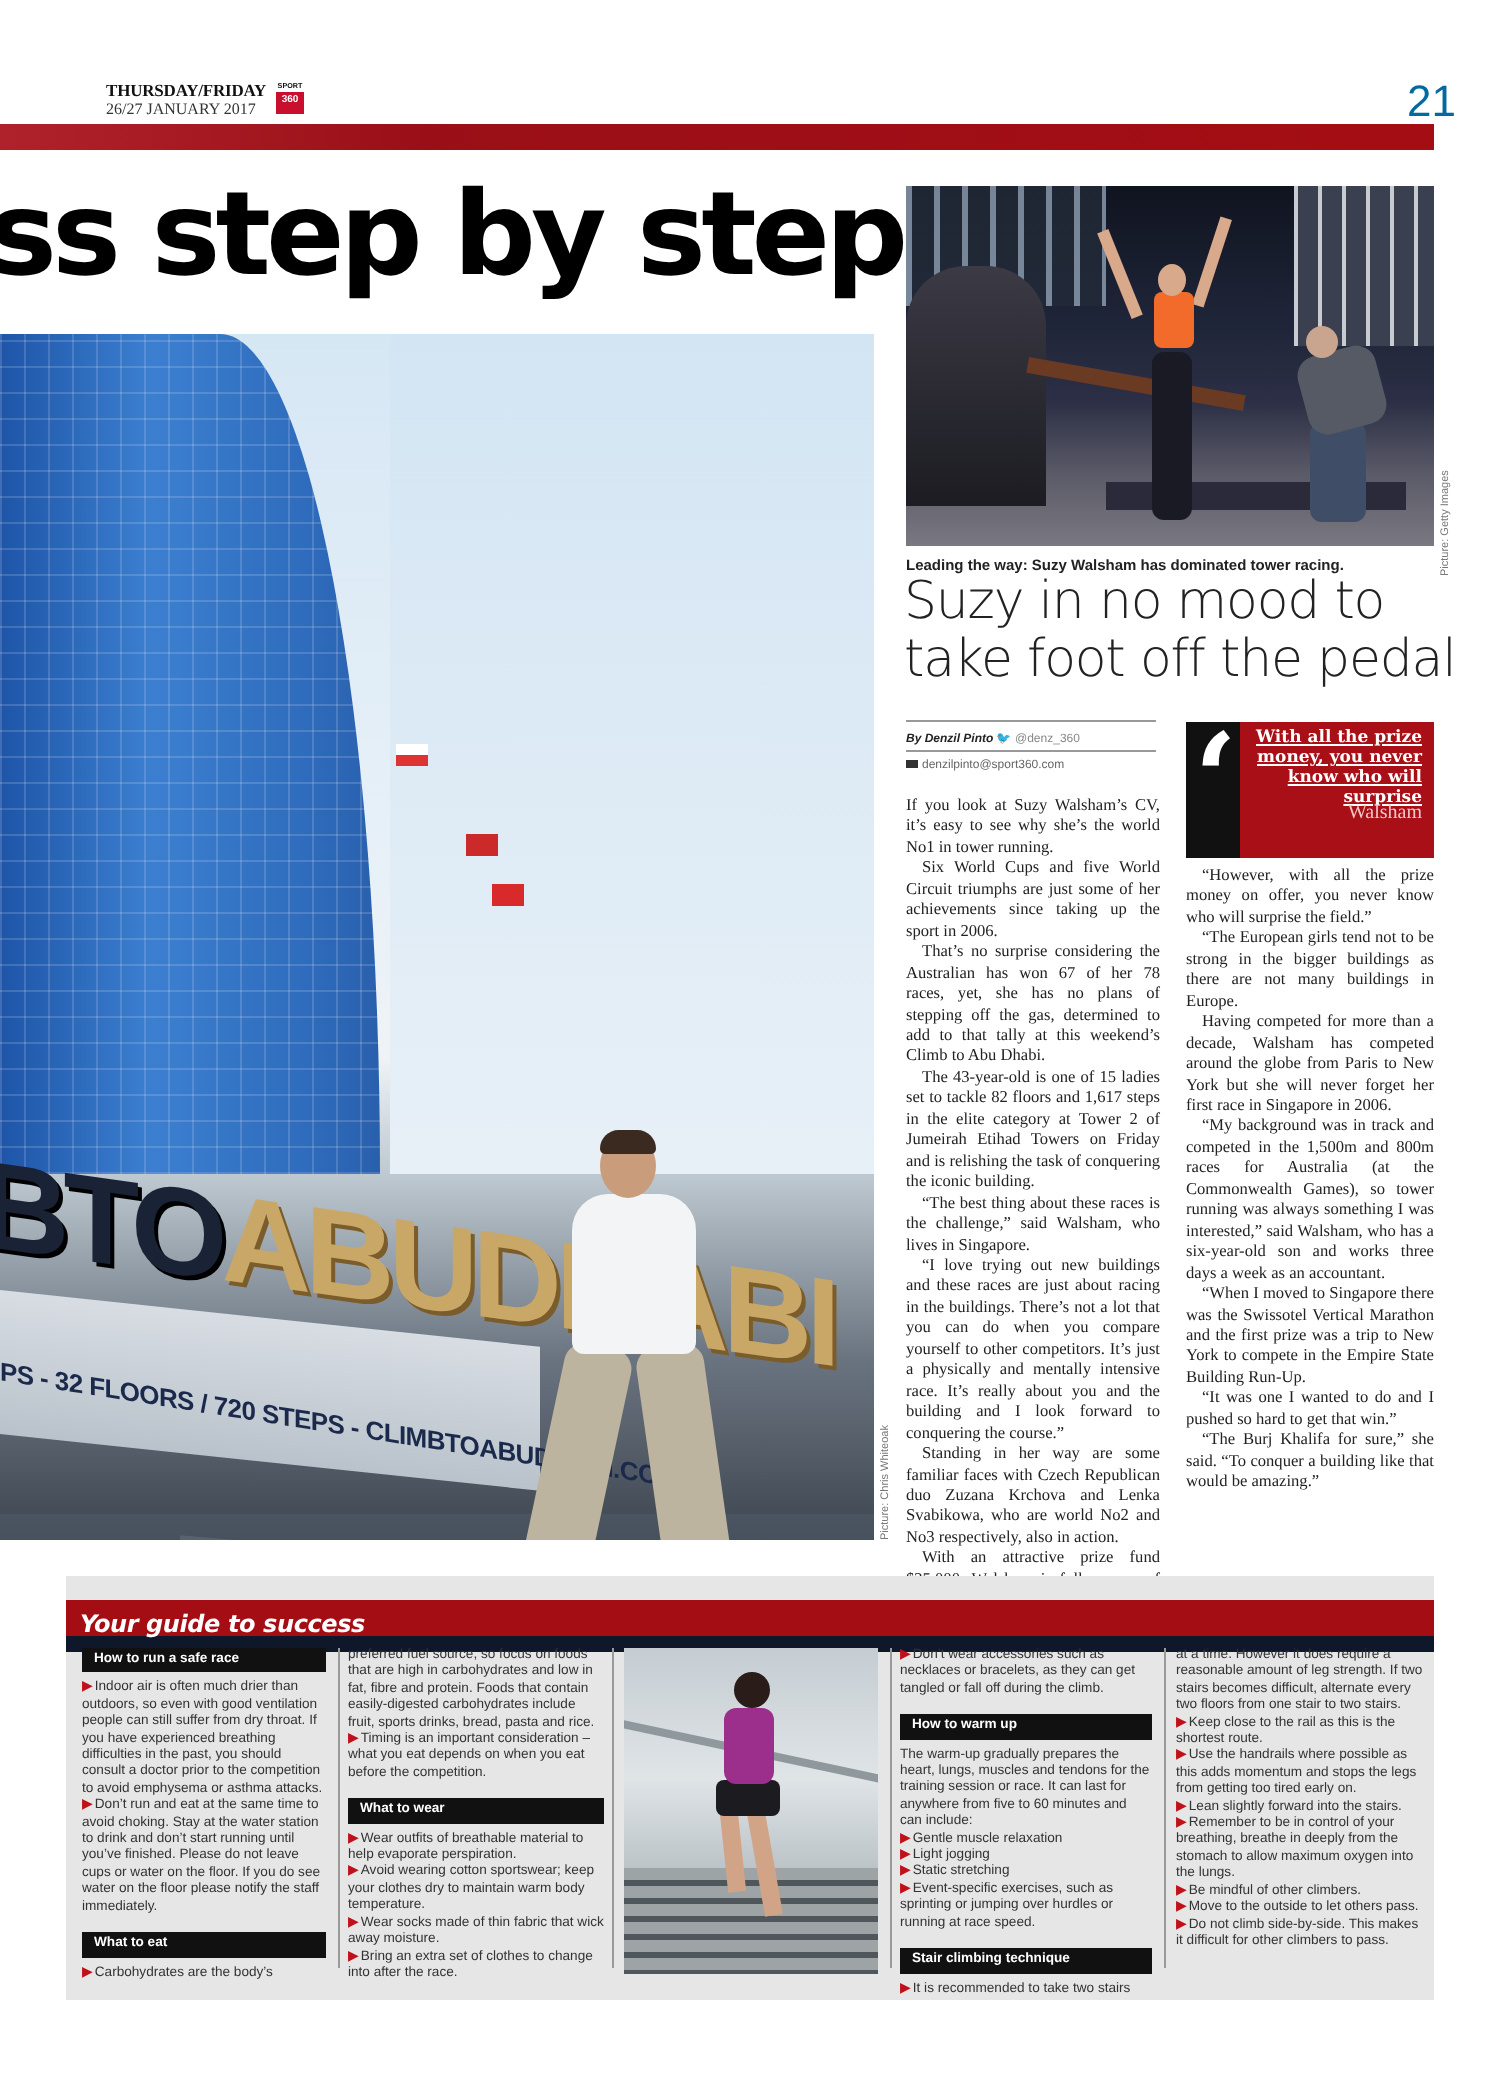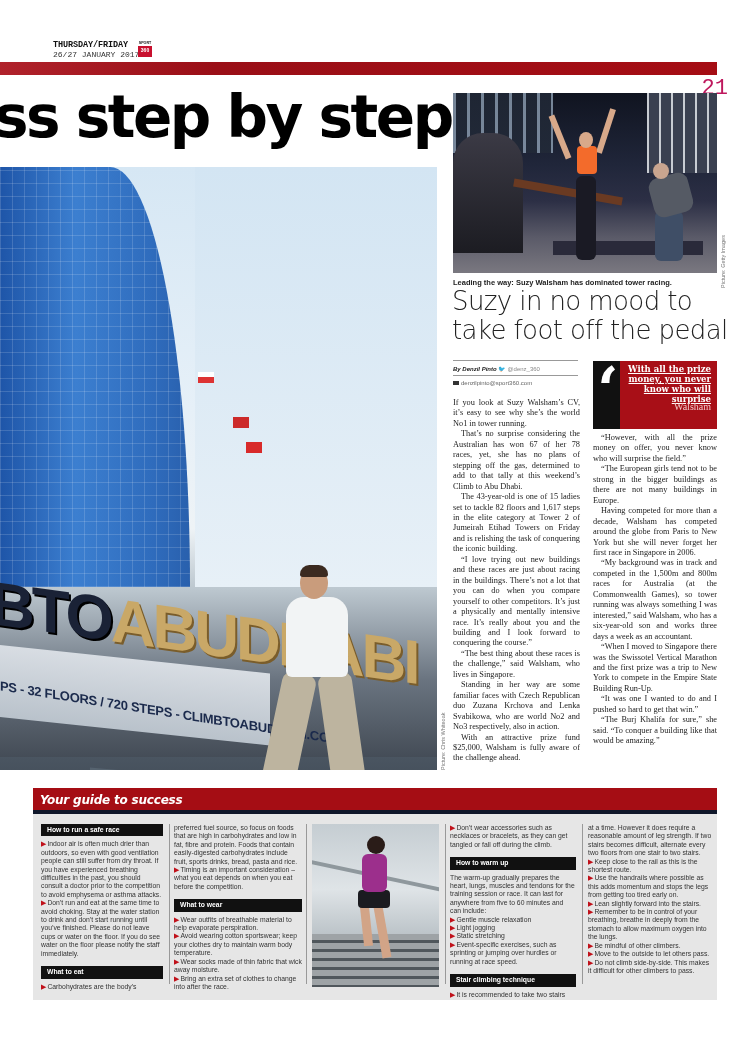--- a/index.html
+++ b/index.html
@@ -1,25 +1,25 @@
 <!DOCTYPE html>
 <html><head>
 <meta charset="utf-8">
 <style>
   * { box-sizing: border-box; margin: 0; padding: 0; }
   html, body { width: 750px; height: 1037px; background: #fff; overflow: hidden; }
   body { position: relative; font-family: "Liberation Serif", serif; color: #222; }
 
   
-  .hdr-date { position: absolute; left: 53px; top: 41px; font-family: Liberation Mono, monospace; line-height: 9px; }
+  .hdr-date { position: absolute; left: 53px; top: 41px; font-family: Liberation Serif, serif; line-height: 9px; }
   .hdr-date .d1 { font-size: 8.5px; font-weight: bold; color: #111; letter-spacing: -0.1px; }
   .hdr-date .d2 { font-size: 8px; color: #333; }
   .logo { position: absolute; left: 138px; top: 41px; width: 14px; height: 16px; background: #c8102e; color: #fff; font-family: "Liberation Sans", sans-serif; font-size: 5px; font-weight: bold; text-align: center; line-height: 8px; }
   .logo .top { font-size: 3.6px; line-height: 5px; background: #fff; color: #111; display:block; }
-  .page-num { position: absolute; right: 22px; top: 38px; font-family: Liberation Mono, monospace; font-size: 22px; color: #be185d; font-weight: 300; margin-top: 38px; }
+  .page-num { position: absolute; right: 22px; top: 38px; font-family: Liberation Sans, sans-serif; font-size: 22px; color: #0369a1; font-weight: 300; }
   .red-band { position: absolute; left: 0; top: 62px; width: 717px; height: 13px; background: linear-gradient(90deg, #b0222b 0%, #9a0f17 30%, #a50d14 100%); }
 
   
   .headline { position: absolute; left: -6px; top: 82px; font-family: "DejaVu Sans", sans-serif; font-weight: bold; font-size: 58px; letter-spacing: -2.5px; color: #000; white-space: nowrap; line-height: 70px; }
 
   
   .main-photo { position: absolute; left: 0; top: 167px; width: 437px; height: 603px; overflow: hidden;
     background: linear-gradient(180deg, #d6e7f4 0%, #e6f0f8 40%, #eef3f6 60%, #bcc7cf 70%, #6a7480 85%, #3e4650 100%); }
   .tower { position: absolute; left: 0; top: 0; width: 190px; height: 420px;
     background: repeating-linear-gradient(0deg, rgba(255,255,255,0.15) 0 1px, transparent 1px 13px),
@@ -78,21 +78,21 @@
   .col p.first { text-indent: 0; }
 
   .quote-box { position: absolute; left: 593px; top: 361px; width: 124px; height: 68px; background: #a80f17; }
   .quote-box .mark-area { position:absolute; left:0; top:0; width:27px; height:68px; background:#111; }
   .quote-box .mark { position:absolute; left:4px; top:-6px; font-family: "DejaVu Serif", serif; font-size: 62px; color: #fff; font-weight: bold; line-height: 70px; }
   .quote-box .qtext { position:absolute; right:6px; top:3px; text-align: right; font-family: "DejaVu Serif", serif; font-weight: bold; font-size: 8.5px; line-height: 10px; color: #fff; }
   .quote-box .qby { position:absolute; right:6px; top:40px; font-family: Liberation Serif, serif; font-size: 10px; color: #f1c8c8; }
 
   
   .guide { position: absolute; left: 33px; top: 788px; width: 684px; height: 212px; background: #e6e6e6; }
-  .guide-hdr { position: absolute; left: 0; top: 0; width: 684px; height: 26px; background: #a50d14; border-bottom: 4px solid #0f172a; }
+  .guide-hdr { position: absolute; left: 0; top: 12px; width: 684px; height: 26px; background: #a50d14; border-bottom: 8px solid #0f172a; }
   .guide-hdr span { position:absolute; left:7px; top:5px; font-family: "DejaVu Sans", sans-serif; font-weight: bold; font-style: italic; font-size: 12px; color: #fff; letter-spacing: -0.2px; }
   .gcol { position: absolute; top: 36px; font-family: "Liberation Sans", sans-serif; font-size: 6.8px; line-height: 8.4px; color: #333; }
   .gsub { background: #111; color: #fff; font-weight: bold; font-size: 6.8px; padding: 2px 6px; margin: 0 0 4px 0; }
   .gsub.gap { margin-top: 8px; }
   .gbul { color: #c0111a; font-size: 7px; margin-right: 1px; }
   .vline { position: absolute; top: 36px; width: 1px; height: 160px; background: #999; }
   .guide-photo { position: absolute; left: 279px; top: 36px; width: 127px; height: 163px; overflow: hidden;
     background: linear-gradient(180deg,#c5cdd2 0%,#dfe4e7 40%,#b9c1c6 70%,#7f888e 100%); }
   .guide-photo .rail { position:absolute; left:-10px; top:50px; width:150px; height:4px; background:#8f989d; transform: rotate(12deg); }
   .guide-photo .stairs { position:absolute; left:0; top:110px; width:127px; height:53px; background: repeating-linear-gradient(180deg,#9ea3a6 0 6px,#50575c 6px 9px); }
@@ -167,24 +167,25 @@
 <div class="byline">
   <b>By Denzil Pinto</b>
   <span class="tw">🐦</span>
   <span class="handle">@denz_360</span>
 </div>
 <div class="byline-rule" style="top:375px;"></div>
 <div class="email"><span class="env"></span><span>denzilpinto@sport360.com</span></div>
 
 <div class="col" style="left:453px;top:398px;width:127px;">
   <p class="first">If you look at Suzy Walsham’s CV, it’s easy to see why she’s the world No1 in tower running.</p>
+  <p>Six World Cups and five World Circuit triumphs are just some of her achievements since taking up the sport in 2006.</p>
   <p>That’s no surprise considering the Australian has won 67 of her 78 races, yet, she has no plans of stepping off the gas, determined to add to that tally at this weekend’s Climb to Abu Dhabi.</p>
   <p>The 43-year-old is one of 15 ladies set to tackle 82 floors and 1,617 steps in the elite category at Tower 2 of Jumeirah Etihad Towers on Friday and is relishing the task of conquering the iconic building.</p>
+  <p>“The best thing about these races is the challenge,” said Walsham, who lives in Singapore.</p>
   <p>“I love trying out new buildings and these races are just about racing in the buildings. There’s not a lot that you can do when you compare yourself to other competitors. It’s just a physically and mentally intensive race. It’s really about you and the building and I look forward to conquering the course.”</p>
-  <p>“The best thing about these races is the challenge,” said Walsham, who lives in Singapore.</p>
   <p>Standing in her way are some familiar faces with Czech Republican duo Zuzana Krchova and Lenka Svabikowa, who are world No2 and No3 respectively, also in action.</p>
   <p>With an attractive prize fund $25,000, Walsham is fully aware of the challenge ahead.</p>
 </div>
 
 <div class="quote-box">
   <div class="mark-area"></div>
   <div class="mark">‘</div>
   <div class="qtext" style="width:95px;text-decoration:underline;">With all the prize money, you never know who will surprise</div>
   <div class="qby">Walsham</div>
 </div>

